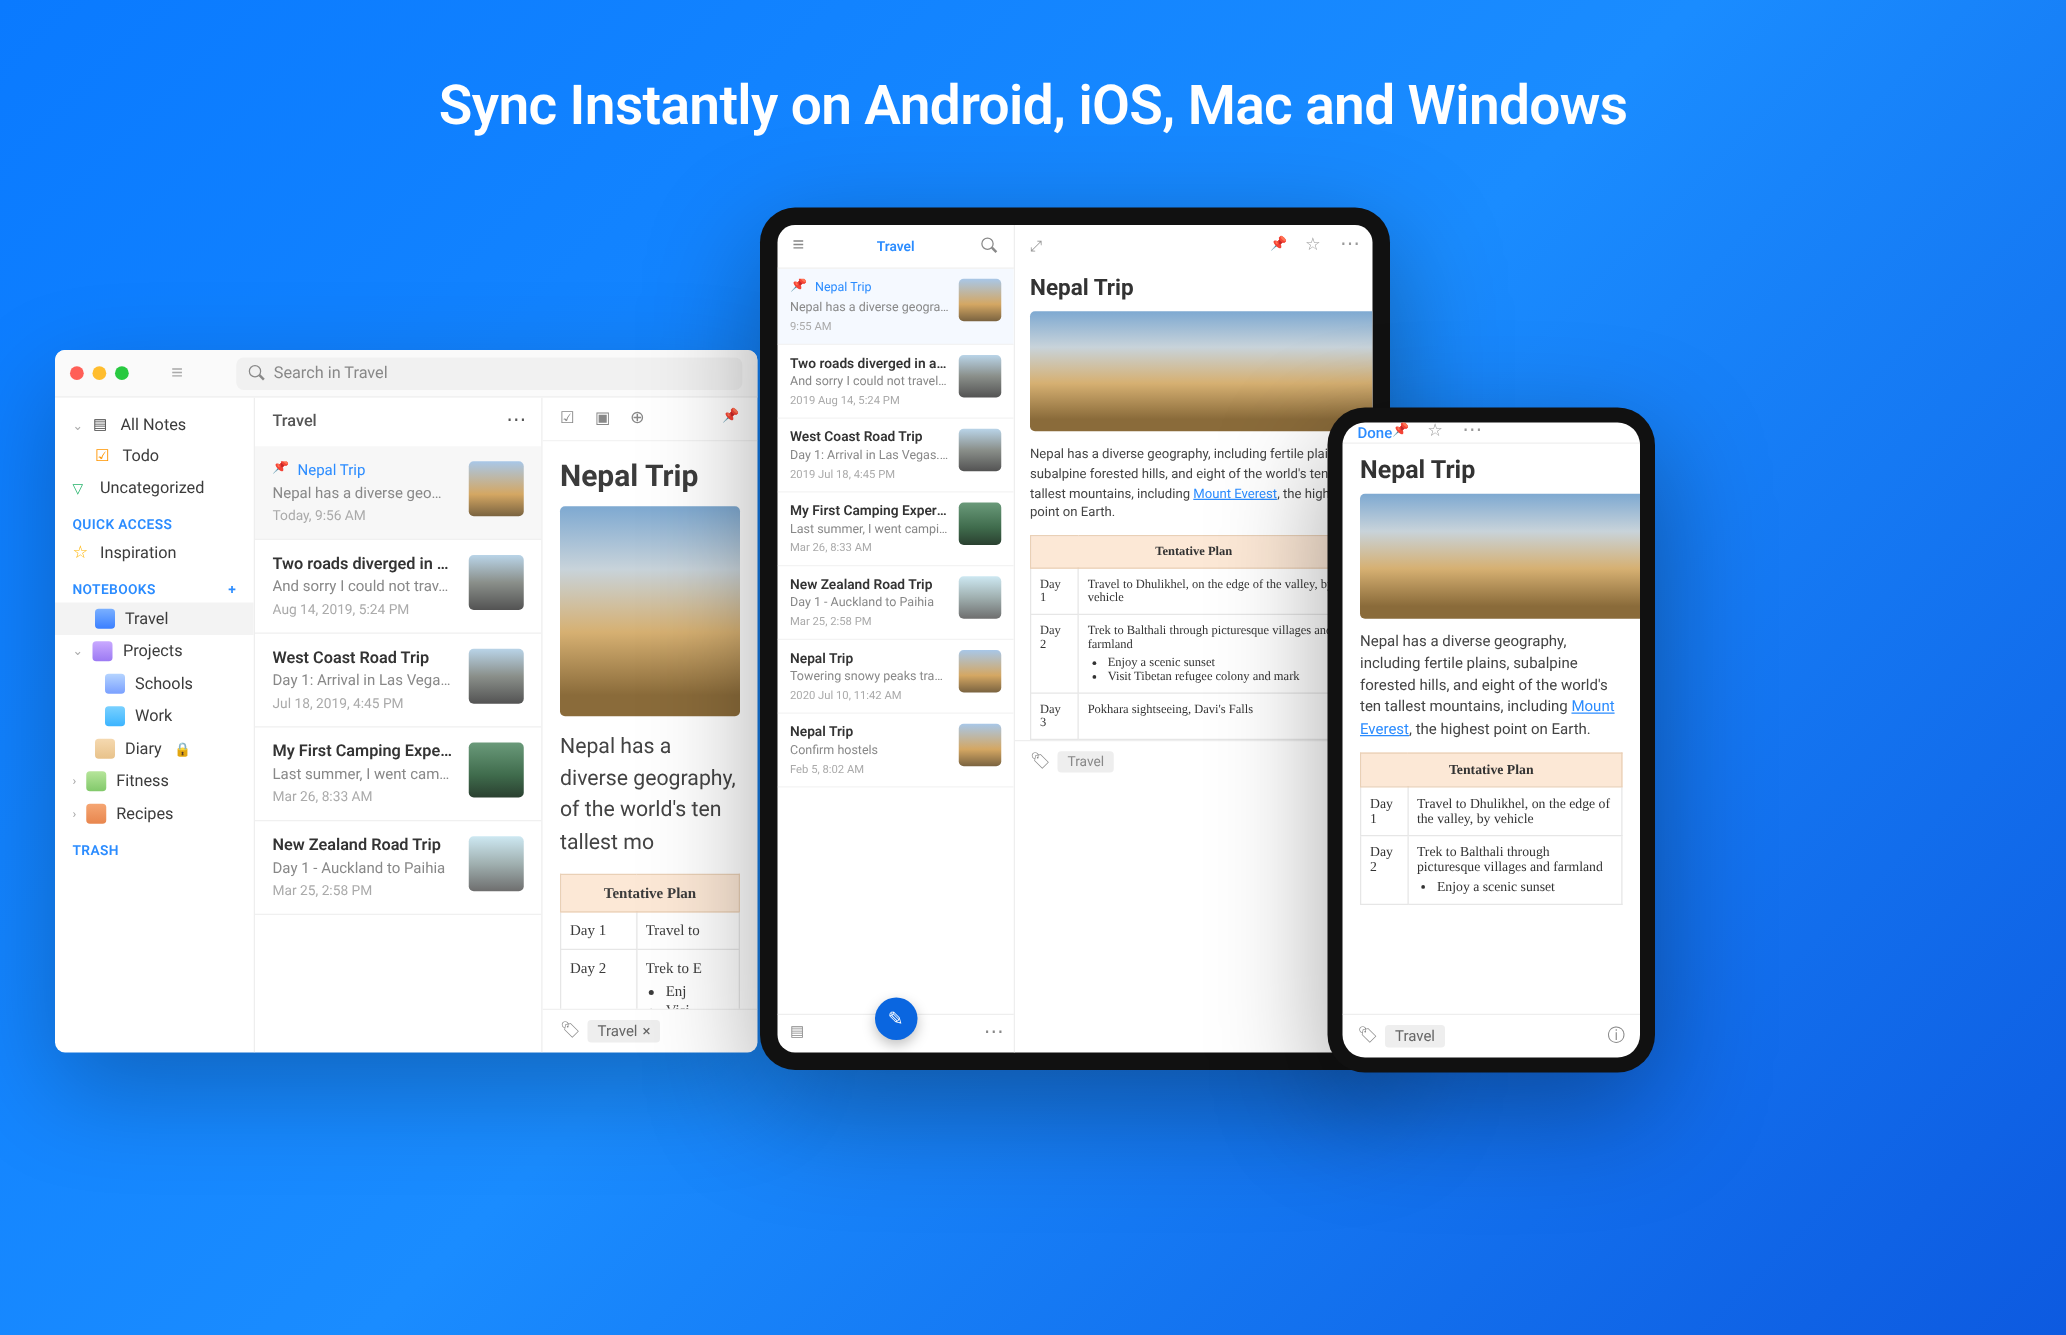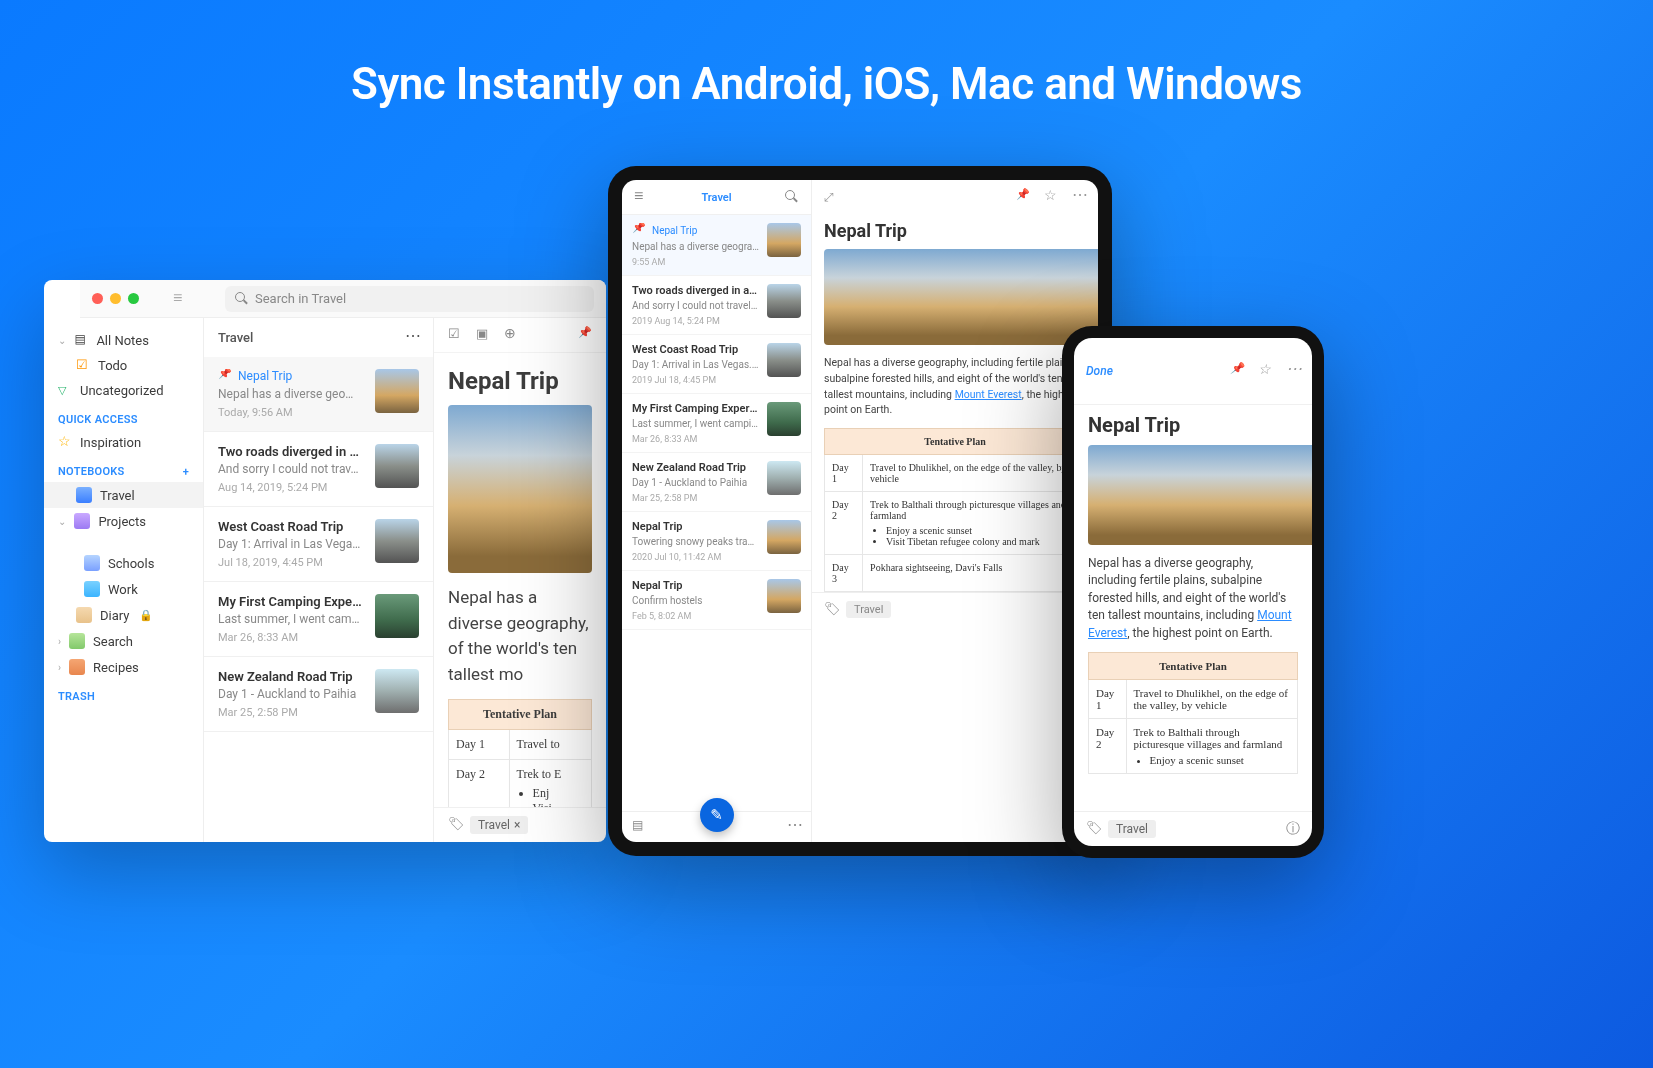--- a/index.html
+++ b/index.html
@@ -33,21 +33,20 @@
     font-size: 13px;
     color: #3c3c3c;
   }
   .mac-titlebar {
     height: 38px;
     display: flex; align-items: center;
     padding: 0 12px;
     background: #fafafa;
     border-bottom: 1px solid #eee;
     gap: 24px;
-    margin-left: 36px;
   }
   .traffic { display:flex; gap:7px; }
   .traffic span { width:11px; height:11px; border-radius:50%; display:block; }
   .dot-red{background:#ff5f57;} .dot-yel{background:#ffbd2e;} .dot-grn{background:#28c940;}
   .hamburger { margin-left:10px; color:#aaa; font-size:16px; }
   .search-desk {
     flex:1; margin-left:14px;
     background:#f1f1f1; border-radius:6px;
     height:26px; display:flex; align-items:center; padding:0 10px;
     color:#888; gap:6px;
@@ -152,21 +151,21 @@
   .t-list-foot{ display:flex; justify-content:space-between; align-items:center; padding:8px 10px; border-top:1px solid #eee; color:#888;}
 
   
   .phone {
     position:absolute; top:326px; left:1062px;
     width:262px; height:532px;
     background:#111; border-radius:30px; padding:12px;
     box-shadow: 0 30px 90px rgba(0,0,0,.35);
   }
   .phone-screen{ width:100%; height:100%; background:#fff; border-radius:18px; overflow:hidden; display:flex; flex-direction:column; font-size:12px; color:#333;}
-  .p-head{ display:flex; align-items:center; justify-content:space-between; padding:26px 12px; border-bottom:1px solid #f0f0f0;font-style:italic;}
+  .p-head{ display:flex; align-items:center; padding:1px 12px; border-bottom:1px solid #f0f0f0;}
   .p-head .done{ color:#2b8cff; font-weight:500;}
   .p-head .icons{ display:flex; gap:14px; color:#999;}
   .phone .ed-title{ font-size:20px; padding:8px 14px 8px;}
   .phone .hero-img{ margin:0 14px; height:100px;}
   .phone .ed-para{ padding:10px 14px; font-size:12px; line-height:1.45;}
   .phone table.plan{ margin:0 14px; width:calc(100% - 28px); font-size:11px;}
   .p-foot{ display:flex; justify-content:space-between; align-items:center; padding:8px 12px; border-top:1px solid #eee; color:#888; margin-top:auto;}
   .p-foot .tag{ background:#eee; border-radius:3px; padding:2px 8px; color:#666;}
   ul.bul { margin:4px 0 0 16px; }
 </style>
@@ -217,38 +216,38 @@
           <div class="side-row sel" style="padding-left: 14px;">
             <span style="width:10px"></span>
             <span class="nb-icon nb-travel"></span>
             <span>Travel</span>
           </div>
           <div class="side-row" style="padding-left: 14px;">
             <span class="chev">⌄</span>
             <span class="nb-icon nb-proj"></span>
             <span>Projects</span>
           </div>
-          <div class="side-row" style="padding-left: 40px; margin-top: 16px;">
+          <div class="side-row" style="padding-left: 40px;">
             <span class="nb-icon nb-school"></span>
             <span>Schools</span>
           </div>
           <div class="side-row" style="padding-left: 40px;">
             <span class="nb-icon nb-work"></span>
             <span>Work</span>
           </div>
           <div class="side-row" style="padding-left: 14px;">
             <span style="width:10px"></span>
             <span class="nb-icon nb-diary"></span>
             <span>Diary</span>
             <span class="lock">🔒</span>
           </div>
           <div class="side-row" style="padding-left: 14px;">
             <span class="chev">›</span>
             <span class="nb-icon nb-fit"></span>
-            <span>Search</span>
+            <span>Fitness</span>
           </div>
           <div class="side-row" style="padding-left: 14px;">
             <span class="chev">›</span>
             <span class="nb-icon nb-rec"></span>
             <span>Recipes</span>
           </div>
         </div>
 
       <div class="side-label">TRASH</div>
     </div>

